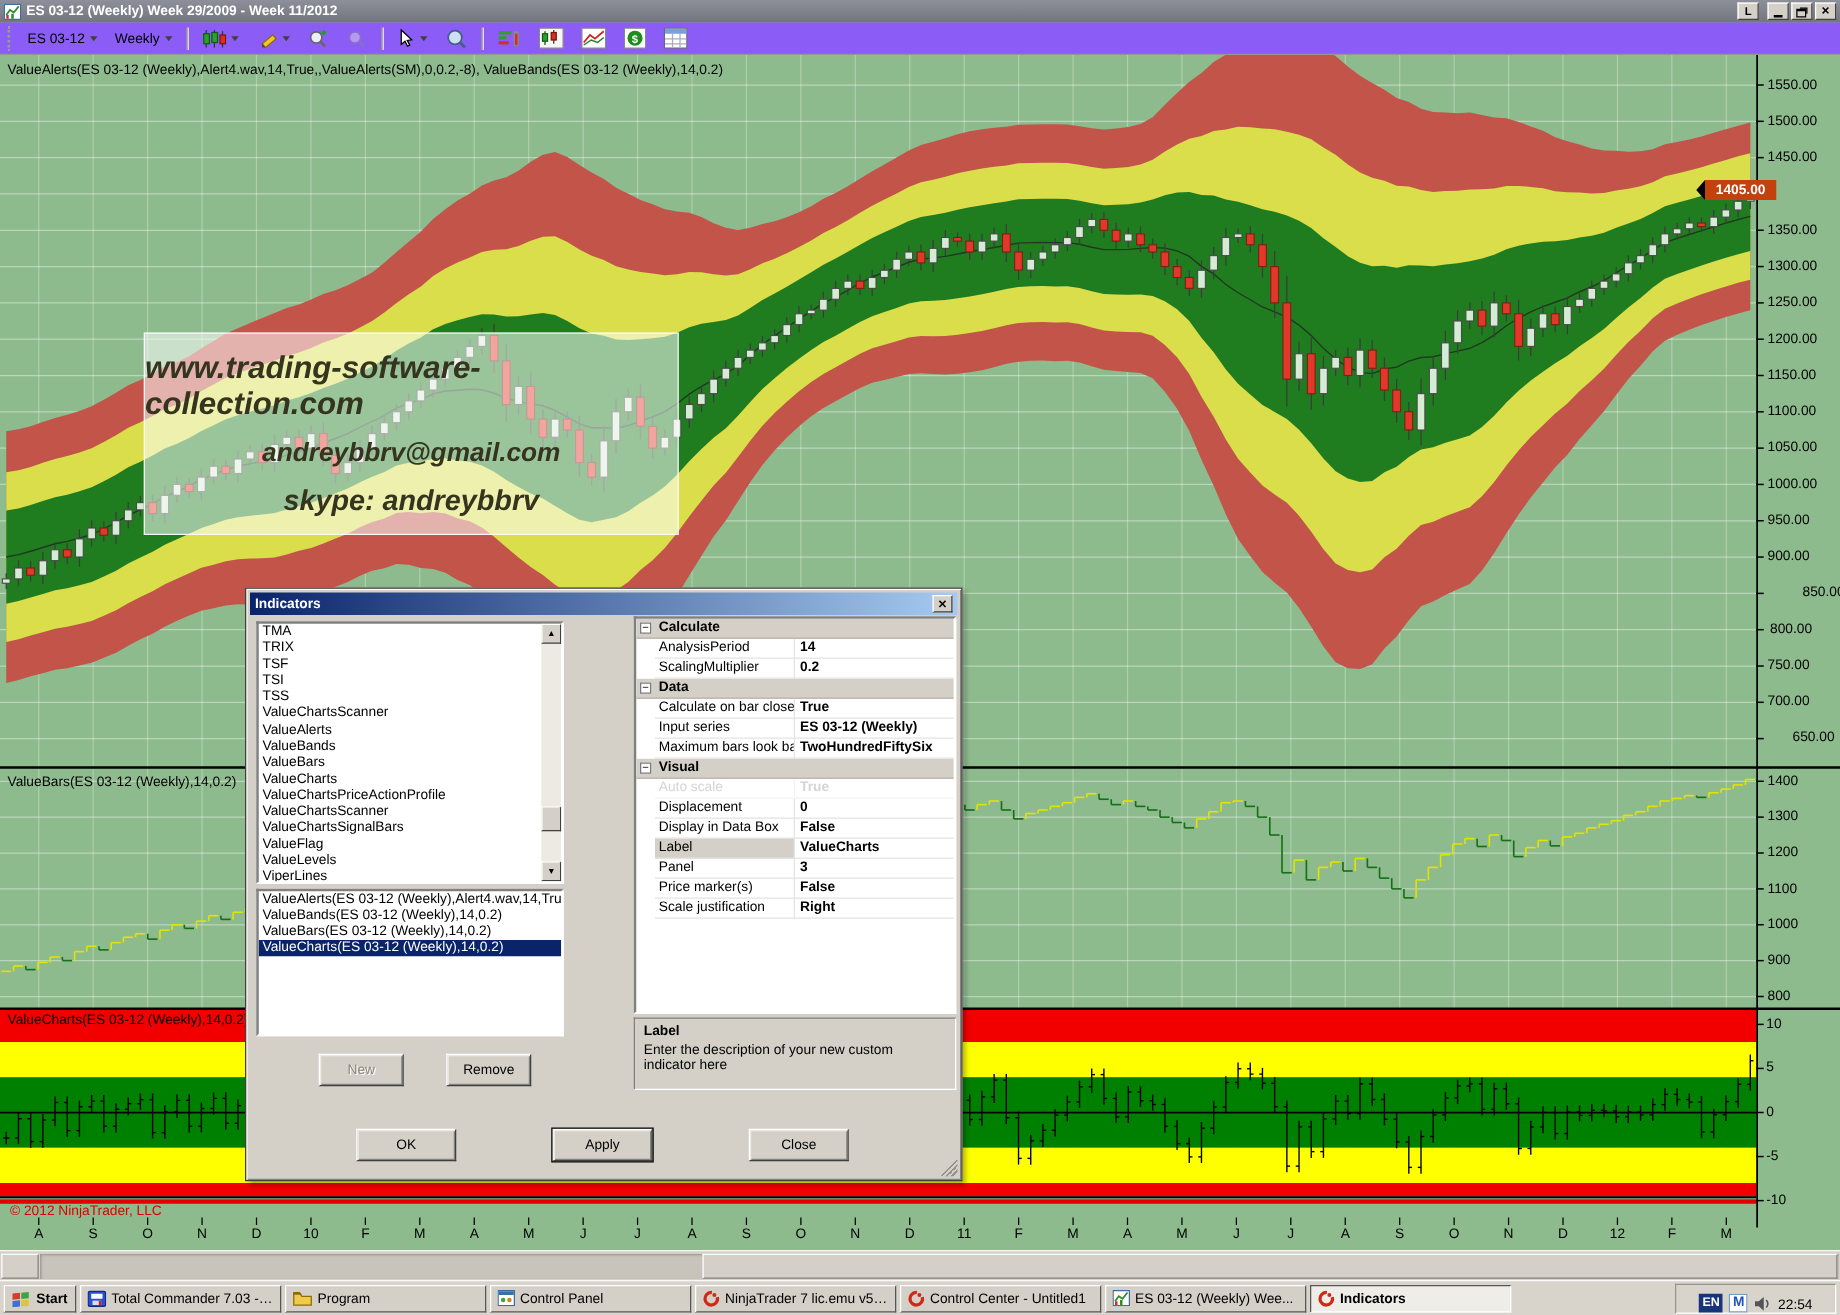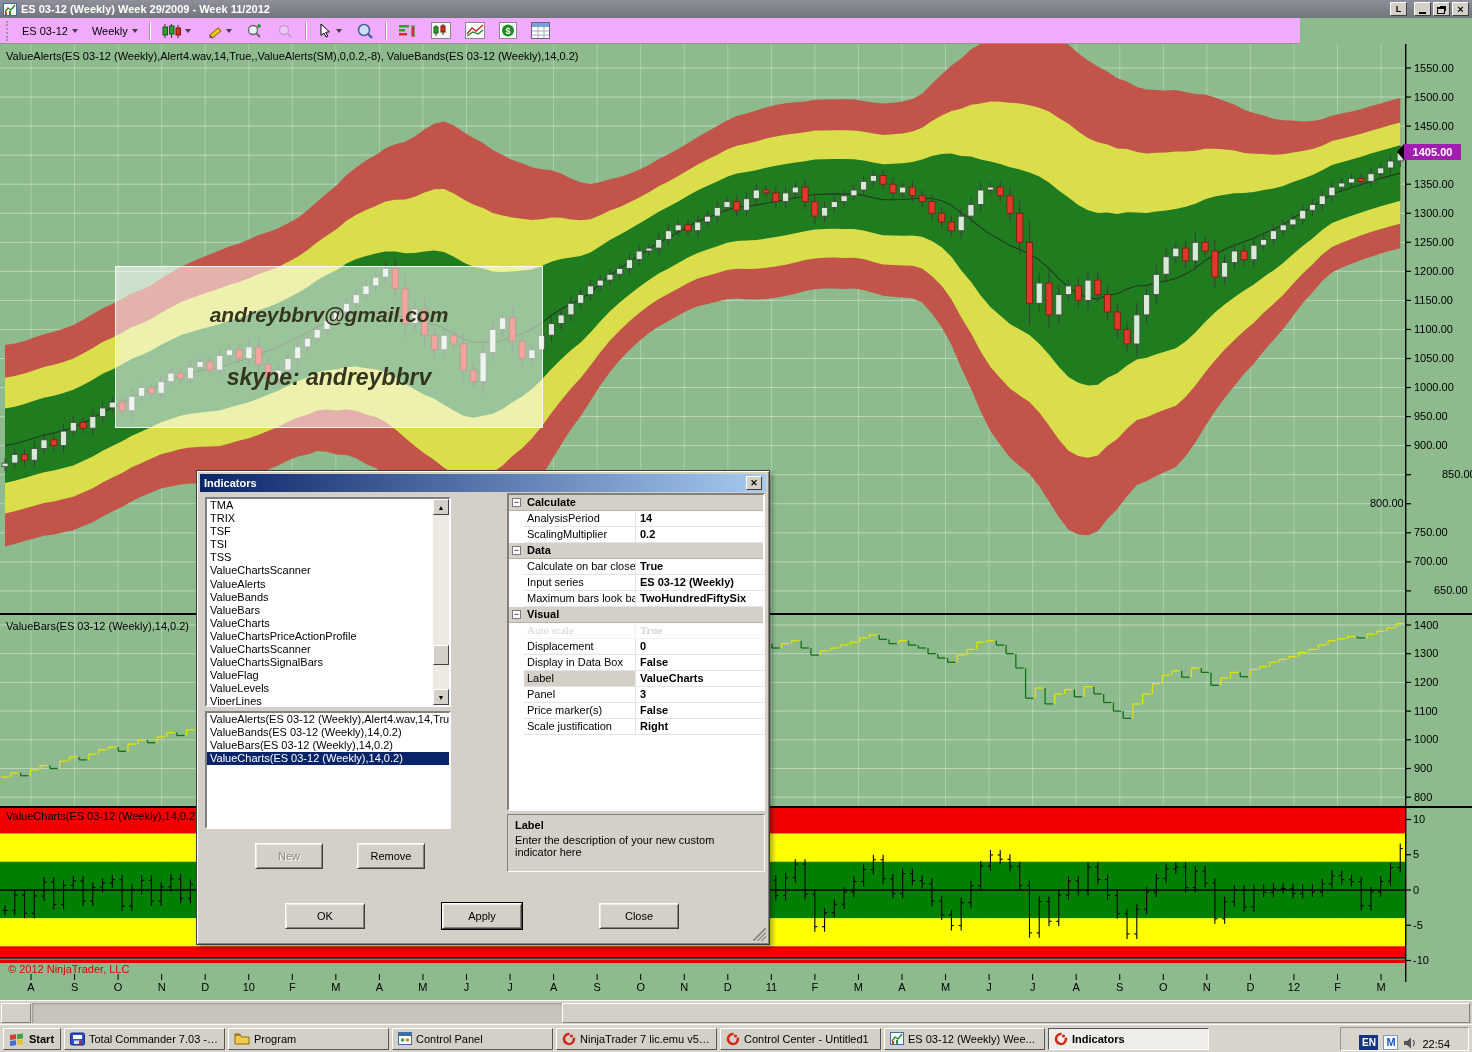--- a/index.html
+++ b/index.html
@@ -13,35 +13,35 @@
 .title-text { font-weight:bold; font-size:11px; margin-left:4px; }
 .win-controls { margin-left:auto; display:flex; gap:2px; align-items:center; }
 .wbtn { width:17px; height:14px; background:#d4d0c8; border:1px solid; border-color:#fff #404040 #404040 #fff;
   display:flex; align-items:center; justify-content:center; font-size:9px; font-weight:bold; color:#000; padding:0; }
 .wbtn.lock { margin-right:5px; }
 .glyph-min { width:7px; height:2px; background:#000; margin-top:7px; }
 .glyph-restore { width:8px; height:7px; border:1px solid #000; border-top-width:2px; background:#d4d0c8; box-shadow:2px -2px 0 -1px #000; margin-top:2px; margin-left:-2px; }
 .glyph-close { font-size:11px; line-height:10px; }
 
 
-.toolbar { position:absolute; top:18px; left:0; width:1300px; height:26px; background:#f0abfc;
+.toolbar { position:absolute; top:18px; left:0; width:1472px; height:26px; background:#8b5cf6;
   border-bottom:1px solid #96968d; display:flex; align-items:center; padding-left:4px; z-index:20; }
 .tb-handle { width:4px; height:20px; border-left:2px dotted #9a9a90; margin:0 5px 0 2px; }
 .tb-btn { display:flex; align-items:center; gap:4px; padding:2px 6px; color:#000; background:transparent; border:1px solid transparent; font-size:11px; font-family:inherit; }
 .caret { width:0; height:0; border-left:3px solid transparent; border-right:3px solid transparent; border-top:4px solid #404040; }
 .tb-sep { width:0; height:18px; border-left:1px solid #9c9c92; border-right:1px solid #fbfbf8; margin:0 4px; }
 .tb-icon { display:flex; align-items:center; }
-.dis { opacity:.42;font-family:Liberation Serif, serif; }
+.dis { opacity:.42; }
 
 
 #chart-svg { position:absolute; top:44px; left:0; z-index:1; }
 .chart-label { position:absolute; color:#000; font-size:11px; z-index:3; white-space:nowrap; }
 .axis-label { position:absolute; left:1414px; color:#000; font-size:11px; z-index:3; }
 .time-label { position:absolute; top:981px; color:#000; font-size:11px; transform:translateX(-50%); z-index:3; }
-.price-marker { position:absolute; left:1404px; top:144px; width:57px; height:16px; background:#a21caf; color:#fff;
+.price-marker { position:absolute; left:1364px; top:144px; width:57px; height:16px; background:#c2410c; color:#fff;
   font-size:11px; font-weight:bold; display:flex; align-items:center; justify-content:center; z-index:4; }
 .price-marker::before { content:""; position:absolute; left:-7px; top:0; border-top:8px solid transparent; border-bottom:8px solid transparent; border-right:7px solid #000; }
 .watermark { position:absolute; left:115px; top:266px; width:428px; height:162px; background:rgba(255,255,255,.55);
   border:1px solid rgba(252,252,252,.9); z-index:3; display:flex; flex-direction:column; justify-content:space-evenly;
   align-items:center; font-weight:bold; font-style:italic; color:#34341f; }
 .wm1 { font-size:25px; } .wm2 { font-size:21px; } .wm3 { font-size:23px; }
 .copyright { position:absolute; left:8px; top:963px; color:#dd0000; font-size:11px; z-index:3; }
 
 
 .dialog { position:absolute; left:196px; top:470px; width:574px; height:475px; background:#d4d0c8;
@@ -1418,20 +1418,21 @@
       <line x1="1337.5" y1="930" x2="1337.5" y2="936" stroke="#000"></line>
       <line x1="1381.05" y1="930" x2="1381.05" y2="936" stroke="#000"></line>
     </svg>
 
   <div class="chart-label" style="left:6px; top:50px;">ValueAlerts(ES 03-12 (Weekly),Alert4.wav,14,True,,ValueAlerts(SM),0,0.2,-8), ValueBands(ES 03-12 (Weekly),14,0.2)</div>
   <div class="chart-label" style="left:6px; top:620px;">ValueBars(ES 03-12 (Weekly),14,0.2)</div>
   <div class="chart-label" style="left:6px; top:810px;">ValueCharts(ES 03-12 (Weekly),14,0.2)</div>
   <div class="copyright">© 2012 NinjaTrader, LLC</div>
 
   <div class="watermark">
+    <span class="wm1">www.trading-software-collection.com</span>
     <span class="wm2">andreybbrv@gmail.com</span>
     <span class="wm3">skype: andreybbrv</span>
   </div>
 
   <div class="price-marker">1405.00</div>
 
   <div id="price-axis">
       <div class="axis-label" style="left: 1414px; top: 61.5px;">1550.00</div>
       <div class="axis-label" style="left: 1414px; top: 90.55px;">1500.00</div>
       <div class="axis-label" style="left: 1414px; top: 119.6px;">1450.00</div>
@@ -1439,21 +1440,21 @@
       <div class="axis-label" style="left: 1414px; top: 206.75px;">1300.00</div>
       <div class="axis-label" style="left: 1414px; top: 235.8px;">1250.00</div>
       <div class="axis-label" style="left: 1414px; top: 264.85px;">1200.00</div>
       <div class="axis-label" style="left: 1414px; top: 293.9px;">1150.00</div>
       <div class="axis-label" style="left: 1414px; top: 322.95px;">1100.00</div>
       <div class="axis-label" style="left: 1414px; top: 352px;">1050.00</div>
       <div class="axis-label" style="left: 1414px; top: 381.05px;">1000.00</div>
       <div class="axis-label" style="left: 1414px; top: 410.1px;">950.00</div>
       <div class="axis-label" style="left: 1414px; top: 439.15px;">900.00</div>
       <div class="axis-label" style="left: 1414px; top: 468.2px; padding-left: 28px;">850.00</div>
-      <div class="axis-label" style="left: 1370px; top: 497.25px;">800.00</div>
+      <div class="axis-label" style="left: 1416px; top: 497.25px;">800.00</div>
       <div class="axis-label" style="left: 1414px; top: 526.3px;">750.00</div>
       <div class="axis-label" style="left: 1414px; top: 555.35px;">700.00</div>
       <div class="axis-label" style="left: 1414px; top: 584.4px; padding-left: 20px;">650.00</div>
     </div>
   <div id="p2-axis">
       <div class="axis-label" style="left: 1414px; top: 618.5px;">1400</div>
       <div class="axis-label" style="left: 1414px; top: 647.2px;">1300</div>
       <div class="axis-label" style="left: 1414px; top: 675.9px;">1200</div>
       <div class="axis-label" style="left: 1414px; top: 704.6px;">1100</div>
       <div class="axis-label" style="left: 1414px; top: 733.3px;">1000</div>

